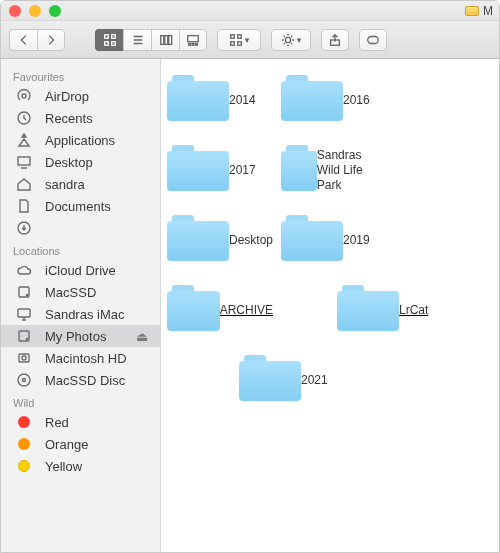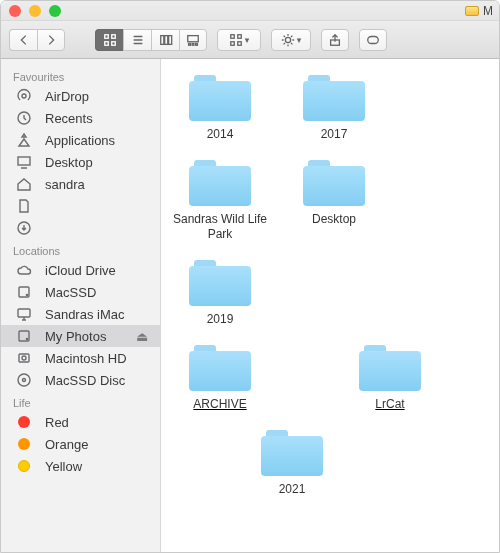--- a/index.html
+++ b/index.html
@@ -32,21 +32,21 @@
   .sb-item.sel { background:#d8d8da;}
   .sb-item .ic{width:18px;height:16px;display:flex;align-items:center;justify-content:center;color:#6d6d70;}
   .sb-item .ic svg{width:16px;height:16px;stroke:#6d6d70;fill:none;stroke-width:1.4;}
   .sb-item .lbl{flex:1; white-space:nowrap; overflow:hidden; text-overflow:ellipsis;}
   .sb-item .eject{width:14px;color:#7a7a7a;}
   .tag-dot{width:12px;height:12px;border-radius:50%;}
   .tag-dot.red{background:#ff3b30;} .tag-dot.orange{background:#ff9500;} .tag-dot.yellow{background:#ffcc00;border:1px solid #e0b500;}
 
   .content { flex:1; overflow:auto; padding:14px 6px 20px 6px; }
   .grid { display:flex; flex-wrap:wrap; gap:16px 8px; align-content:flex-start;}
-  .grid .cell{width:106px; display:flex; flex-direction:column; align-items:center; text-align:center; font-size:12px; color:#333;}
+  .grid .cell{width:106px; display:flex; flex-direction:row; align-items:center; font-size:12px; color:#333;}
   .folder-ic{width:62px;height:48px;margin-bottom:6px;position:relative;}
   .folder-ic .tab{position:absolute;top:2px;left:5px;width:22px;height:10px;background:#9fd9f6;border-radius:3px 3px 0 0;}
   .folder-ic .body{position:absolute;top:8px;left:0;right:0;bottom:0;background:linear-gradient(#a9e0fb,#84cef3);border-radius:4px;}
   .cell .name{line-height:1.25;max-width:100%;}
 </style>
 </head>
 <body>
 
 <div class="window">
 
@@ -182,20 +182,21 @@
             </svg>
           </span>
           <span class="lbl">sandra</span>
         </div>
         <div class="sb-item">
           <span class="ic">
             <svg viewBox="0 0 16 16" stroke="#6d6d70" stroke-width="1.4" fill="none">
               <path d="M4 2h6l2 2v10H4z"></path>
             </svg>
           </span>
+          <span class="lbl">Documents</span>
         </div>
         <div class="sb-item">
           <span class="ic">
             <svg viewBox="0 0 16 16" stroke="#6d6d70" stroke-width="1.4" fill="none">
               <circle cx="8" cy="8" r="6"></circle>
               <path d="M8 5v5M6 8l2 2 2-2"></path>
             </svg>
           </span>
         </div>
         <div class="sb-head">Locations</div>
@@ -246,21 +247,21 @@
         </div>
         <div class="sb-item">
           <span class="ic">
             <svg viewBox="0 0 16 16" stroke="#6d6d70" stroke-width="1.4" fill="none">
               <circle cx="8" cy="8" r="6"></circle>
               <circle cx="8" cy="8" r="1.5"></circle>
             </svg>
           </span>
           <span class="lbl">MacSSD Disc</span>
         </div>
-        <div class="sb-head">Life</div>
+        <div class="sb-head">Wild</div>
         <div class="sb-item">
           <span class="ic">
             <span class="tag-dot red"></span>
           </span>
           <span class="lbl">Red</span>
         </div>
         <div class="sb-item">
           <span class="ic">
             <span class="tag-dot orange"></span>
           </span>
@@ -274,20 +275,27 @@
         </div>
       </div>
     <div class="content">
       <div class="grid" id="grid">
           <div class="cell" style="">
             <div class="folder-ic">
               <span class="tab"></span>
               <span class="body"></span>
             </div>
             <div class="name">2014</div>
+          </div>
+          <div class="cell" style="">
+            <div class="folder-ic">
+              <span class="tab"></span>
+              <span class="body"></span>
+            </div>
+            <div class="name">2016</div>
           </div>
           <div class="cell" style="">
             <div class="folder-ic">
               <span class="tab"></span>
               <span class="body"></span>
             </div>
             <div class="name">2017</div>
           </div>
           <div class="cell" style="">
             <div class="folder-ic">

